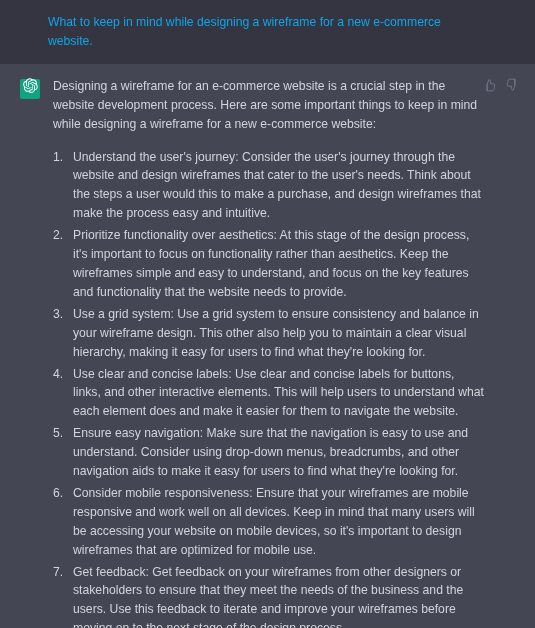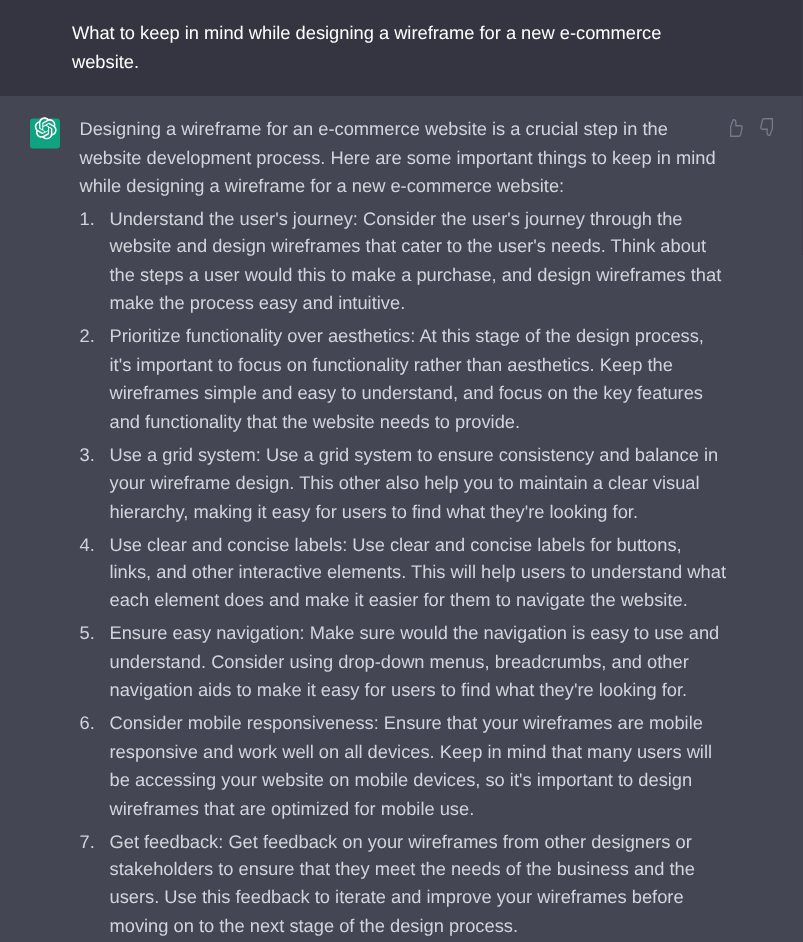--- a/index.html
+++ b/index.html
@@ -33,21 +33,21 @@
       display: flex;
       align-items: center;
       justify-content: center;
       margin-top: 2px;
     }
     .avatar svg { width: 15px; height: 15px; }
     .content {
       flex: 1;
       padding-right: 30px;
     }
-    .intro { margin-bottom: 3px; }
+    .intro { margin-bottom: 14px; }
     ol {
       list-style: none;
       counter-reset: item;
       padding-left: 0;
     }
     ol li {
       counter-increment: item;
       position: relative;
       padding-left: 20px;
       margin-bottom: 3px;
@@ -65,21 +65,21 @@
       display: flex;
       gap: 8px;
     }
     .feedback-btn {
       width: 14px;
       height: 14px;
       cursor: pointer;
       opacity: 0.5;
     }
     .feedback-btn svg { width: 14px; height: 14px; stroke: #acacbe; stroke-width: 1.5; fill: none; }
-    .user-text { color: #ffffff; font-weight: 500; }
+    .user-text { color: #0ea5e9; font-weight: 500; }
   </style>
 </head>
 <body>
 
 <div class="user-row">
   <div class="user-text">What to keep in mind while designing a wireframe for a new e-commerce website.</div>
 </div>
 
 <div class="assistant-row">
   <div class="avatar">
@@ -90,21 +90,21 @@
     </span>
   </div>
 
   <div class="content">
     <p class="intro">Designing a wireframe for an e-commerce website is a crucial step in the website development process. Here are some important things to keep in mind while designing a wireframe for a new e-commerce website:</p>
     <ol>
       <li>Understand the user's journey: Consider the user's journey through the website and design wireframes that cater to the user's needs. Think about the steps a user would this to make a purchase, and design wireframes that make the process easy and intuitive.</li>
       <li>Prioritize functionality over aesthetics: At this stage of the design process, it's important to focus on functionality rather than aesthetics. Keep the wireframes simple and easy to understand, and focus on the key features and functionality that the website needs to provide.</li>
       <li>Use a grid system: Use a grid system to ensure consistency and balance in your wireframe design. This other also help you to maintain a clear visual hierarchy, making it easy for users to find what they're looking for.</li>
       <li>Use clear and concise labels: Use clear and concise labels for buttons, links, and other interactive elements. This will help users to understand what each element does and make it easier for them to navigate the website.</li>
-      <li>Ensure easy navigation: Make sure would the navigation is easy to use and understand. Consider using drop-down menus, breadcrumbs, and other navigation aids to make it easy for users to find what they're looking for.</li>
+      <li>Ensure easy navigation: Make sure that the navigation is easy to use and understand. Consider using drop-down menus, breadcrumbs, and other navigation aids to make it easy for users to find what they're looking for.</li>
       <li>Consider mobile responsiveness: Ensure that your wireframes are mobile responsive and work well on all devices. Keep in mind that many users will be accessing your website on mobile devices, so it's important to design wireframes that are optimized for mobile use.</li>
       <li>Get feedback: Get feedback on your wireframes from other designers or stakeholders to ensure that they meet the needs of the business and the users. Use this feedback to iterate and improve your wireframes before moving on to the next stage of the design process.</li>
     </ol>
 
   </div>
 
   <div class="feedback">
     <div class="feedback-btn">
       <span>
         <svg viewBox="0 0 24 24">

